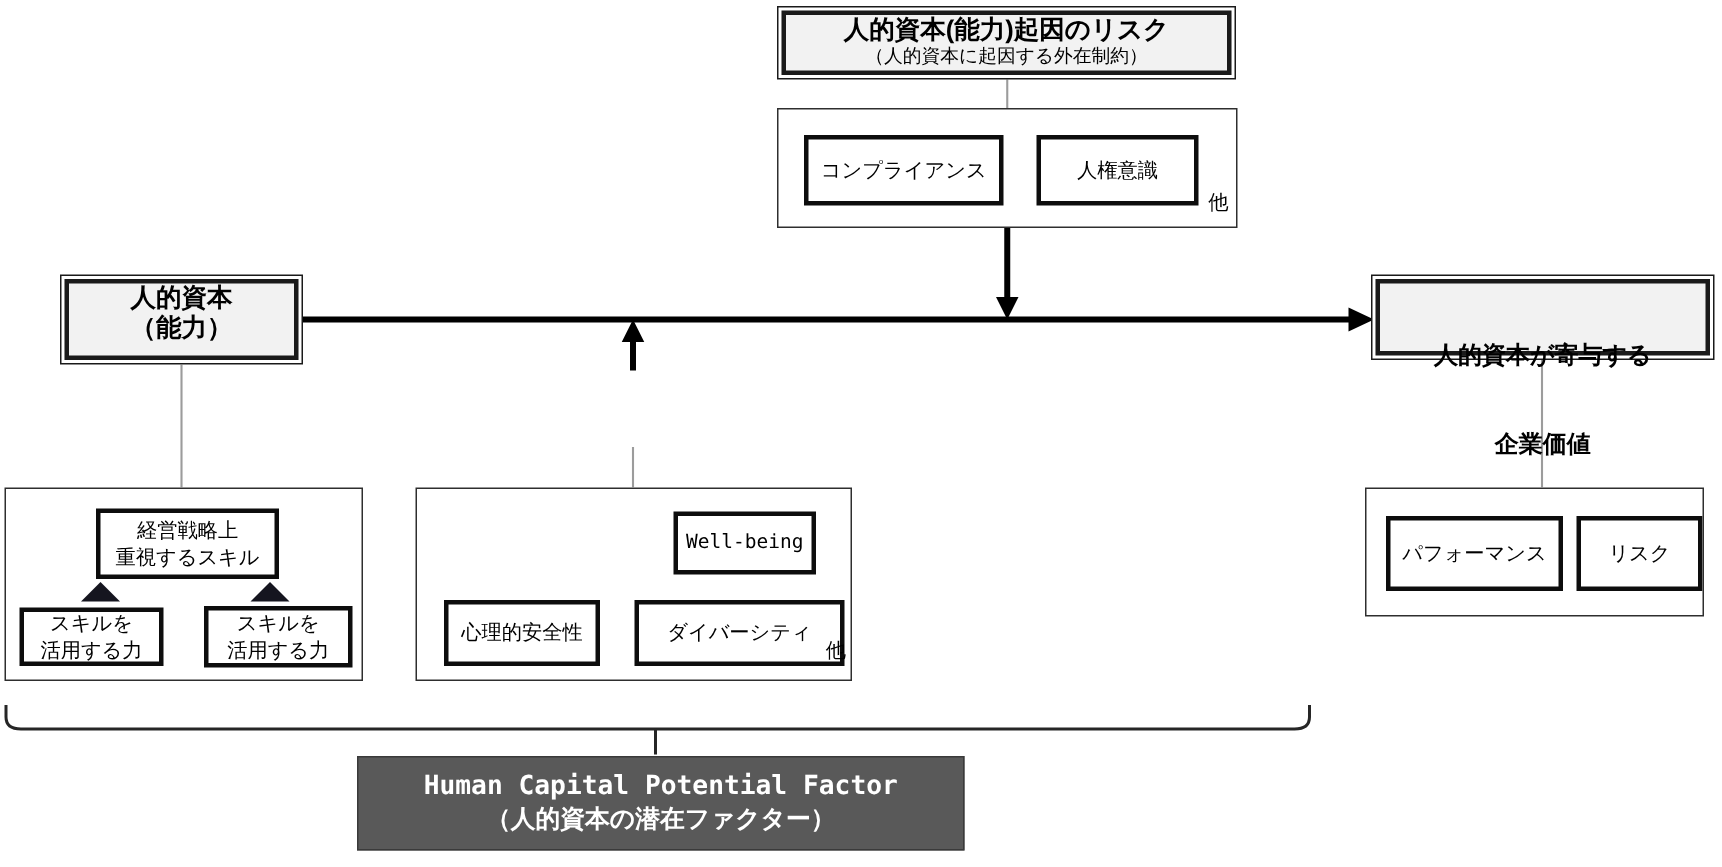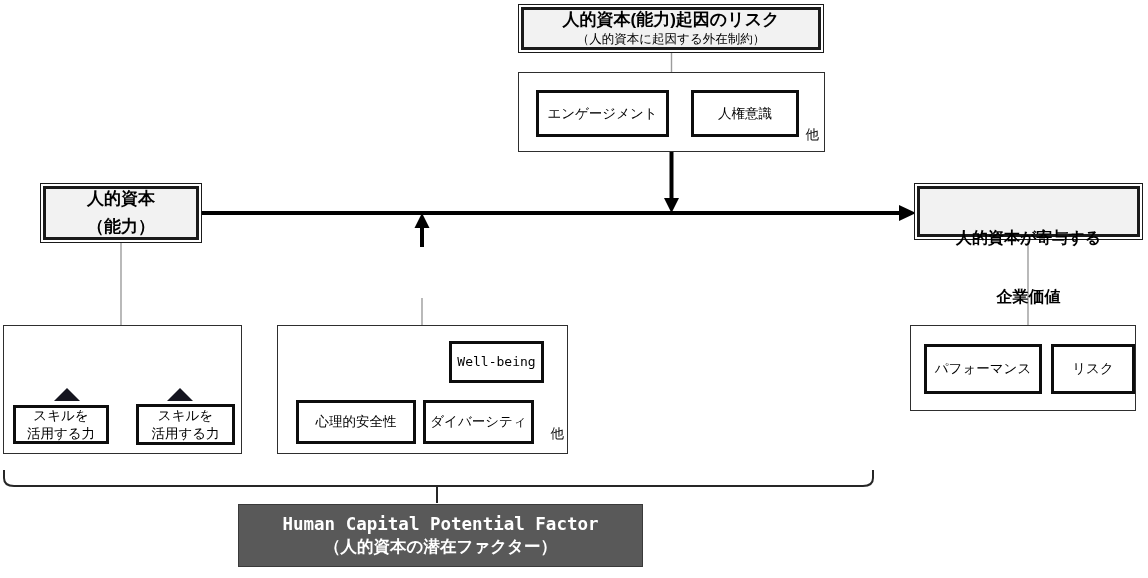--- a/index.html
+++ b/index.html
@@ -4,21 +4,21 @@
 <style>
   html,body { margin:0; padding:0; background:#ffffff; }
   body { font-family:"Liberation Sans","DejaVu Sans",sans-serif; color:#000; }
   .canvas { position:relative; width:1148px; height:578px; background:#fff; overflow:hidden; }
   .abs { position:absolute; box-sizing:border-box; }
   svg.lines { position:absolute; left:0; top:0; width:1148px; height:578px; pointer-events:none; }
 
   
   .hdr { border:1px solid #1a1a1a; background:#fff; padding:2px; }
   .hdr-in { width:100%; height:100%; box-sizing:border-box; border:3px solid #1a1a1a; background:#f2f2f2;
-            display:flex; flex-direction:column; align-items:center; justify-content:space-between; line-height:1.18; }
+            display:flex; flex-direction:column; align-items:center; justify-content:flex-start; line-height:1.18; }
   .hdr-title { font-weight:bold; font-size:17px; white-space:nowrap; }
   .hdr-title-sm { font-weight:bold; font-size:16px; white-space:nowrap;margin-top:40px; }
   .hdr-sub { font-size:12.5px; white-space:nowrap; }
 
   
   .cont { border:1.5px solid #2e2e2e; background:#fff; }
 
   
   .item { position:absolute; box-sizing:border-box; border:3px solid #0d0d0d; background:#fff;
           display:flex; flex-direction:column; align-items:center; justify-content:center;
@@ -64,21 +64,21 @@
 
   <div class="abs hdr" style="left:518px; top:4px; width:306px; height:49px;">
     <div class="hdr-in">
       <div class="hdr-title">人的資本(能力)起因のリスク</div>
       <div class="hdr-sub">（人的資本に起因する外在制約）</div>
     </div>
   </div>
 
   <div class="abs cont" style="left:518px; top:72px; width:307px; height:80px;">
     <div class="item" style="left:17px; top:17px; width:133px; height:47px;">
-      <span>エンゲージメント</span>
+      <span>コンプライアンス</span>
     </div>
     <div class="item" style="left:172px; top:17px; width:108px; height:47px;">
       <span>人権意識</span>
     </div>
     <div class="more" style="right:5px; bottom:7px;">他</div>
   </div>
 
   <div class="abs hdr" style="left:40px; top:183px; width:162px; height:60px;">
     <div class="hdr-in">
       <div class="hdr-title">人的資本</div>
@@ -88,40 +88,44 @@
 
   <div class="abs hdr" style="left:914px; top:183px; width:229px; height:57px;">
     <div class="hdr-in">
       <div class="hdr-title-sm">人的資本が寄与する</div>
       <div class="hdr-title-sm">企業価値</div>
     </div>
   </div>
 
 
   <div class="abs cont" style="left:3px; top:325px; width:239px; height:129px;">
+    <div class="item" style="left:60px; top:13px; width:122px; height:47px;">
+      <span>経営戦略上</span>
+      <span>重視するスキル</span>
+    </div>
     <div class="tri" style="left:50px; top:62px;"></div>
     <div class="tri" style="left:163px; top:62px;"></div>
     <div class="item" style="left:9px; top:79px; width:96px; height:39px;">
       <span>スキルを</span>
       <span>活用する力</span>
     </div>
     <div class="item" style="left:132px; top:78px; width:99px; height:41px;">
       <span>スキルを</span>
       <span>活用する力</span>
     </div>
   </div>
 
   <div class="abs cont" style="left:277px; top:325px; width:291px; height:129px;">
     <div class="item mono" style="left:171px; top:15px; width:95px; height:42px;">
       <span>Well-being</span>
     </div>
-    <div class="item" style="left:18px; top:74px; width:120px; height:44px;">
+    <div class="item" style="left:18px; top:74px; width:104px; height:44px;">
       <span>心理的安全性</span>
     </div>
-    <div class="item" style="left:145px; top:74px; width:111px; height:44px;">
+    <div class="item" style="left:145px; top:74px; width:140px; height:44px;">
       <span>ダイバーシティ</span>
     </div>
     <div class="more" style="right:3px; bottom:10px;">他</div>
   </div>
 
   <div class="abs cont" style="left:910px; top:325px; width:226px; height:86px;">
     <div class="item" style="left:13px; top:18px; width:118px; height:50px;">
       <span>パフォーマンス</span>
     </div>
     <div class="item" style="left:140px; top:18px; width:84px; height:50px;">

